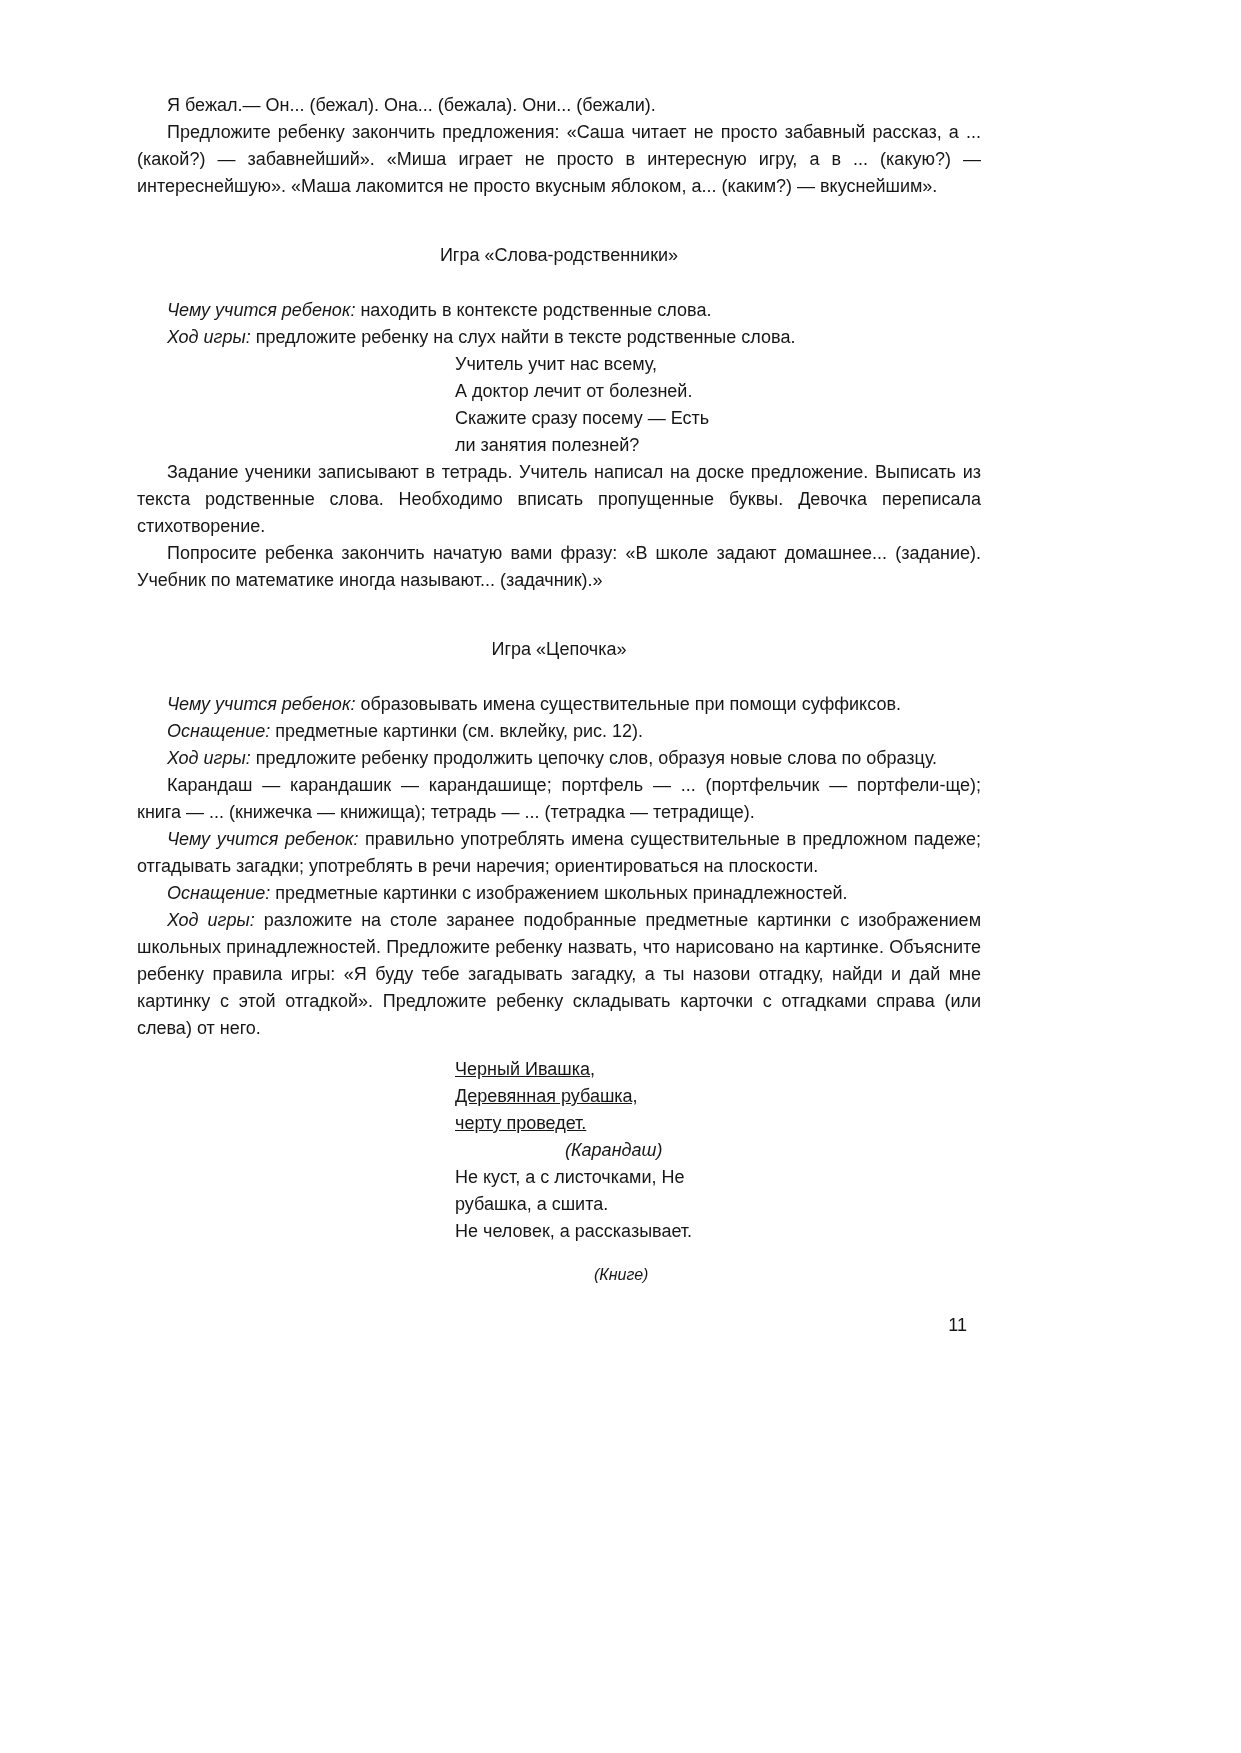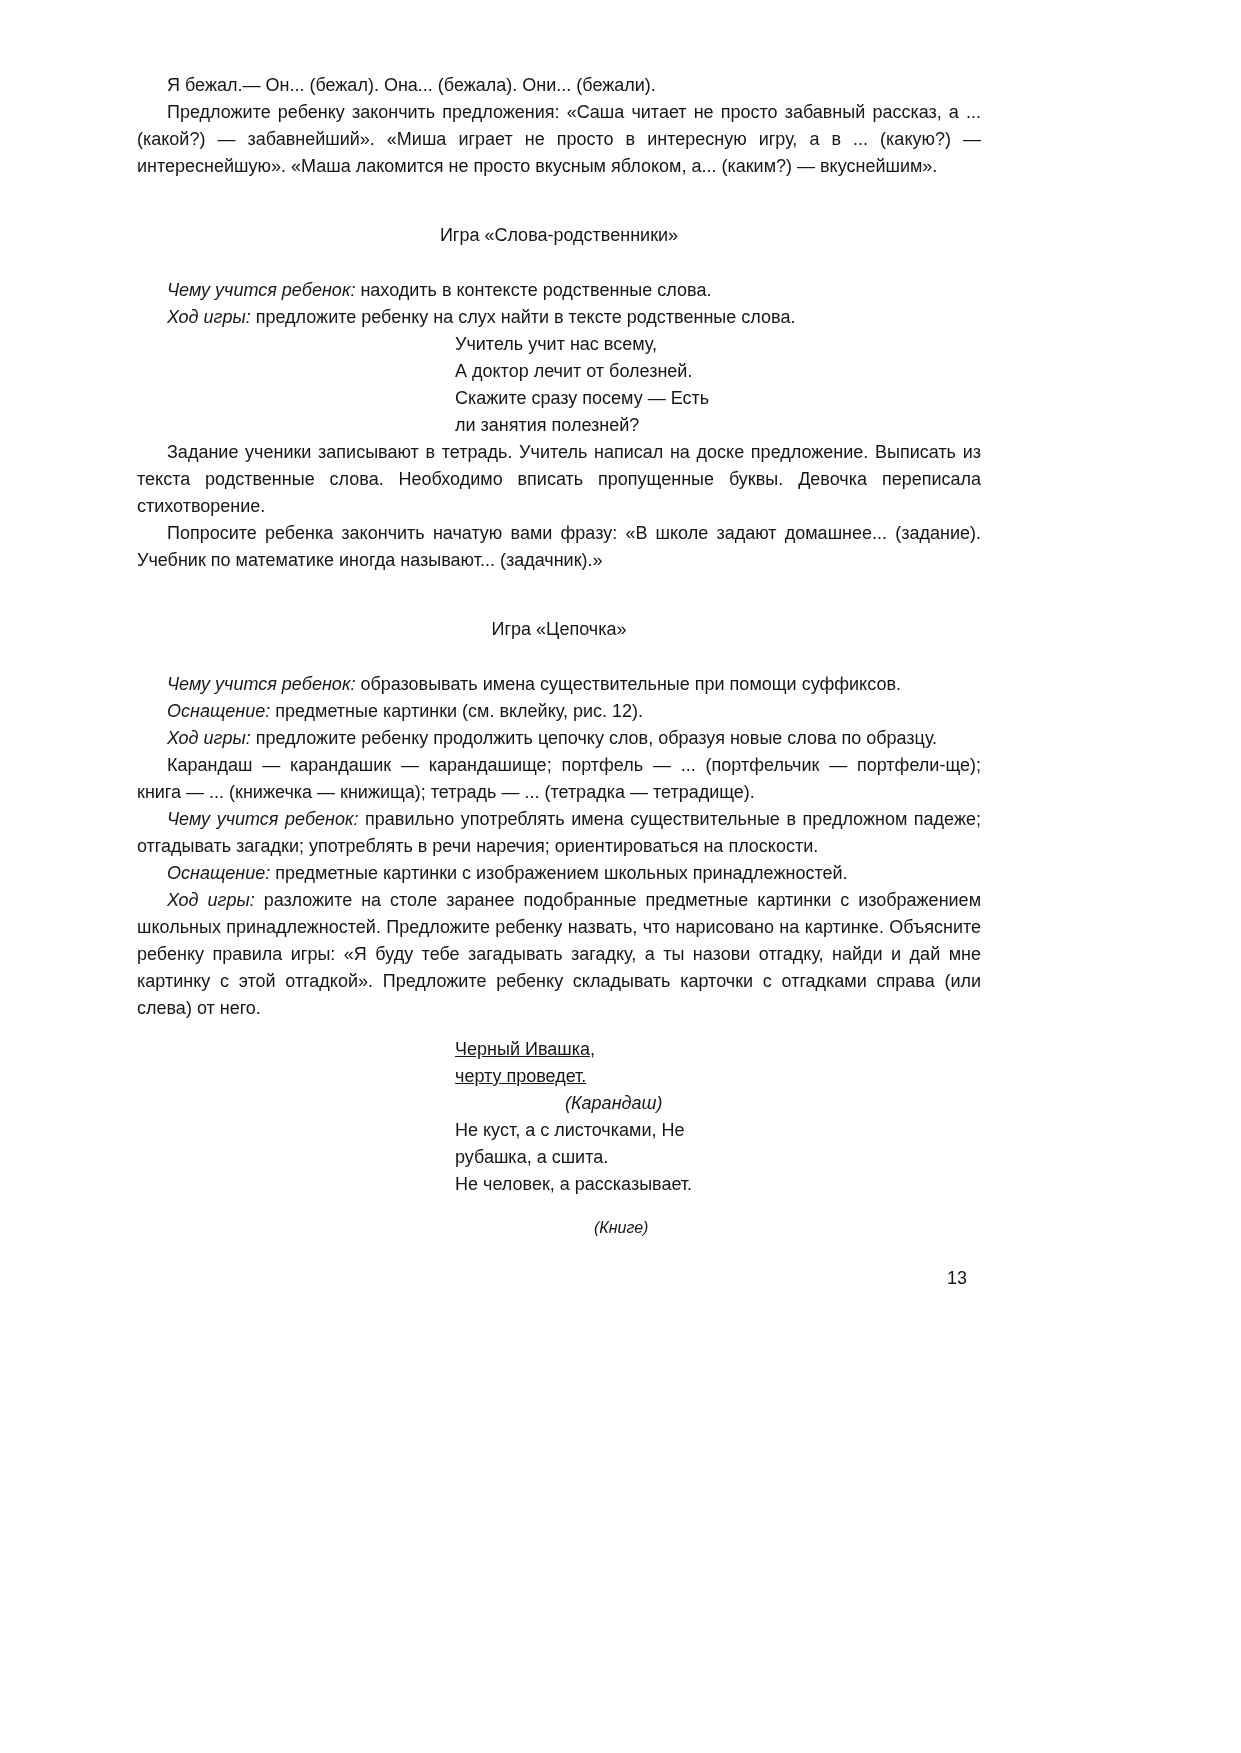--- a/index.html
+++ b/index.html
@@ -5,21 +5,21 @@
   * { margin: 0; padding: 0; box-sizing: border-box; }
   html, body { background: #ffffff; }
   body { font-family: "Liberation Sans", sans-serif; }
 
   .page {
     width: 1241px;
     height: 1753px;
     margin: 0 auto;
     background: #ffffff;
     color: #161616;
-    padding: 72px 260px 0 137px;
+    padding: 92px 260px 0 137px;
     font-size: 18px;
     line-height: 27px;
     overflow: hidden;
     position: relative;
   }
 
   .para {
     text-align: justify;
     text-indent: 30px;
   }
@@ -84,26 +84,27 @@
 
 
   <p class="para"><span class="lbl">Чему учится ребенок:</span> <span>правильно употреблять имена существительные в предложном падеже; отгадывать загадки; употреблять в речи наречия; ориентироваться на плоскости.</span></p>
 
   <p class="para"><span class="lbl">Оснащение:</span> <span>предметные картинки с изображением школьных принадлежностей.</span></p>
 
   <p class="para"><span class="lbl">Ход игры:</span> <span>разложите на столе заранее подобранные предметные картинки с изображением школьных принадлежностей. Предложите ребенку назвать, что нарисовано на картинке. Объясните ребенку правила игры: «Я буду тебе загадывать загадку, а ты назови отгадку, найди и дай мне картинку с этой отгадкой». Предложите ребенку складывать карточки с отгадками справа (или слева) от него.</span></p>
 
   <div class="verse riddle-1">
     <div>Черный Ивашка,</div>
+    <div>Деревянная рубашка,</div>
     <div>черту проведет.</div>
   </div>
   <div class="answer answer-1">(Карандаш)</div>
 
   <div class="verse riddle-2">
     <div>Не куст, а с листочками, Не</div>
     <div>рубашка, а сшита.</div>
     <div>Не человек, а рассказывает.</div>
   </div>
   <div class="answer answer-2">(Книге)</div>
 
-  <div class="page-number">13</div>
+  <div class="page-number">11</div>
 
 </div>
 
 </body></html>

